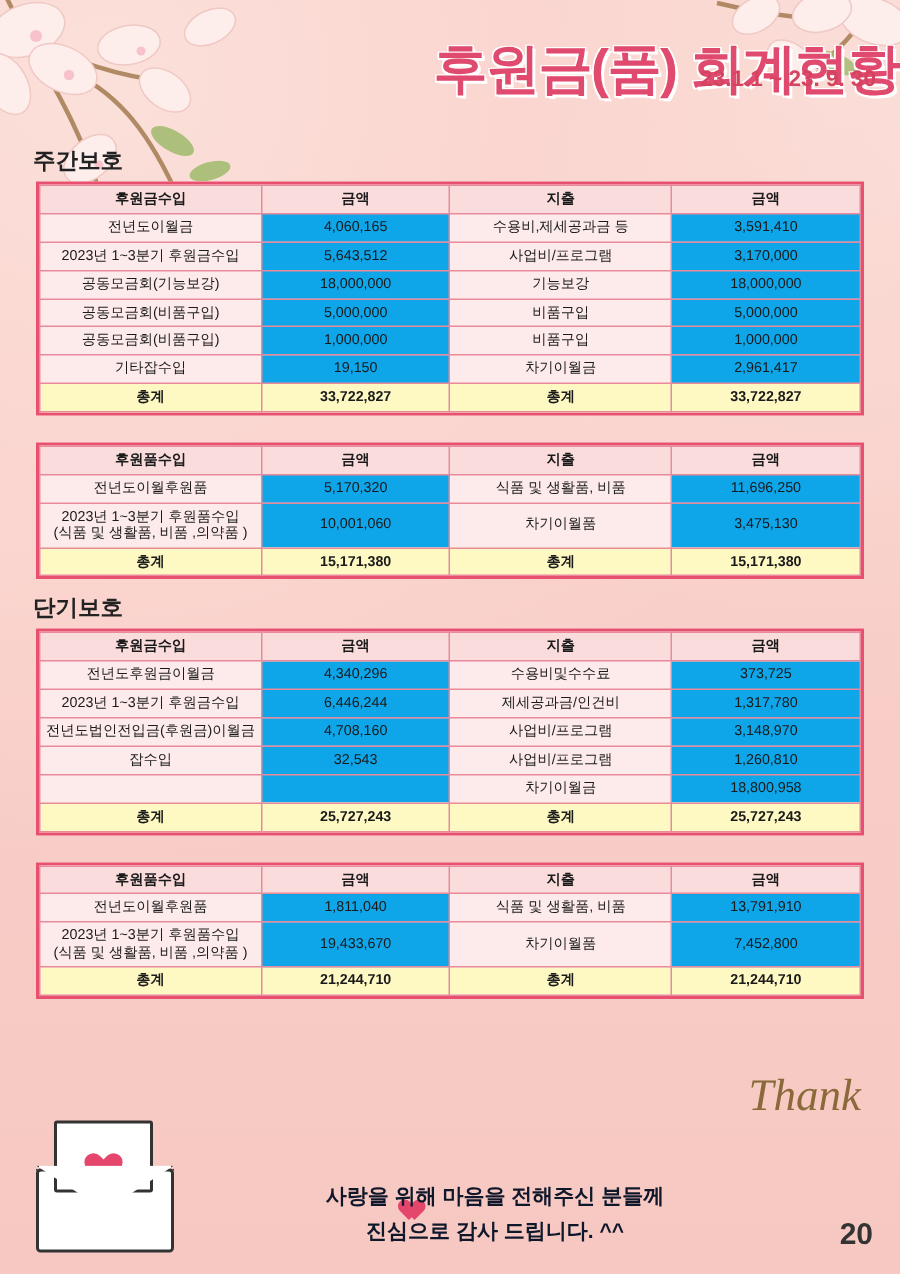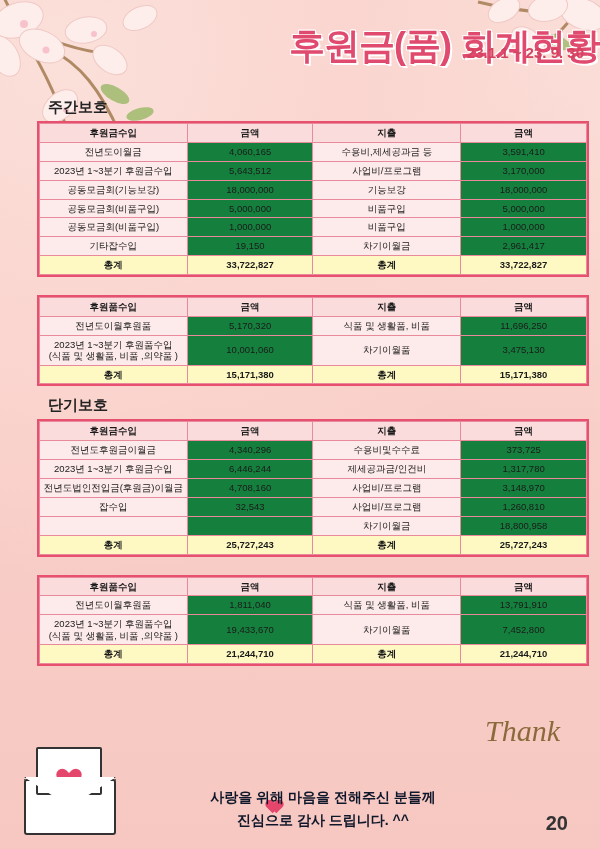--- a/index.html
+++ b/index.html
@@ -56,28 +56,28 @@
     border: 1px solid #e8899c;
     font-size: 9.5px;
     text-align: center;
     padding: 3px 2px;
     color: #1a1a1a;
     line-height: 1.25;
     height: 18px;
   }
   th { background: #fbdcdc; font-weight: bold; font-size: 9.5px; }
   td.label { background: #fdeaea; }
-  td.amount { background: #15803d; text-align: center; }
+  td.amount { background: #0ea5e9; text-align: center; }
   tr.total td { background: #fef9c3; font-weight: bold; }
   .col-a { width: 27%; } .col-b { width: 23%; }
   .col-c { width: 27%; } .col-d { width: 23%; }
   .two-line { line-height: 1.2; }
   .spacer { height: 8px; }
   
-  .footer { position: absolute; left: 0; right: 14px; bottom: 0; height: 140px; }
+  .footer { position: absolute; left: 0; right: 0; bottom: 0; height: 140px; }
   .thankyou {
     position: absolute; right: 26px; top: 6px;
     font-family: "Liberation Serif", serif;
     font-style: italic; color: #8a6a3b;
     font-size: 30px; text-align: center; line-height: 1.05;
   }
   .thankyou .small { display:block; font-size: 26px; letter-spacing: 3px; }
   .footer-msg {
     position: absolute; left: 120px; right: 60px; bottom: 18px;
     text-align: center; color: #0f172a; font-weight: bold;
@@ -121,21 +121,21 @@
   .heart::after { left:11px; transform: rotate(-45deg); transform-origin: 100% 100%; }
   .heart-small {
     position:absolute; left:262px; bottom:40px; width:16px; height:15px;
   }
   .heart-small::before, .heart-small::after{
     content:""; position:absolute; width:9px; height:13px;
     background:#e5466b; border-radius:9px 9px 0 0;
   }
   .heart-small::before { left:8px; transform: rotate(45deg); transform-origin: 0 100%; }
   .heart-small::after { left:8px; transform: rotate(-45deg); transform-origin: 100% 100%; }
-  .content { position: relative; padding-left: 26px; }
+  .content { position: relative; }
 </style>
 </head>
 <body>
 
 <div class="bg-gradient"></div>
 
 <svg width="230" height="170" style="position:absolute;left:-10px;top:-6px;">
   <g stroke="#b08a64" stroke-width="3" fill="none">
     <path d="M-5 20 C 40 35, 70 55, 120 60"></path>
     <path d="M10 -5 C 30 40, 60 80, 75 130"></path>

